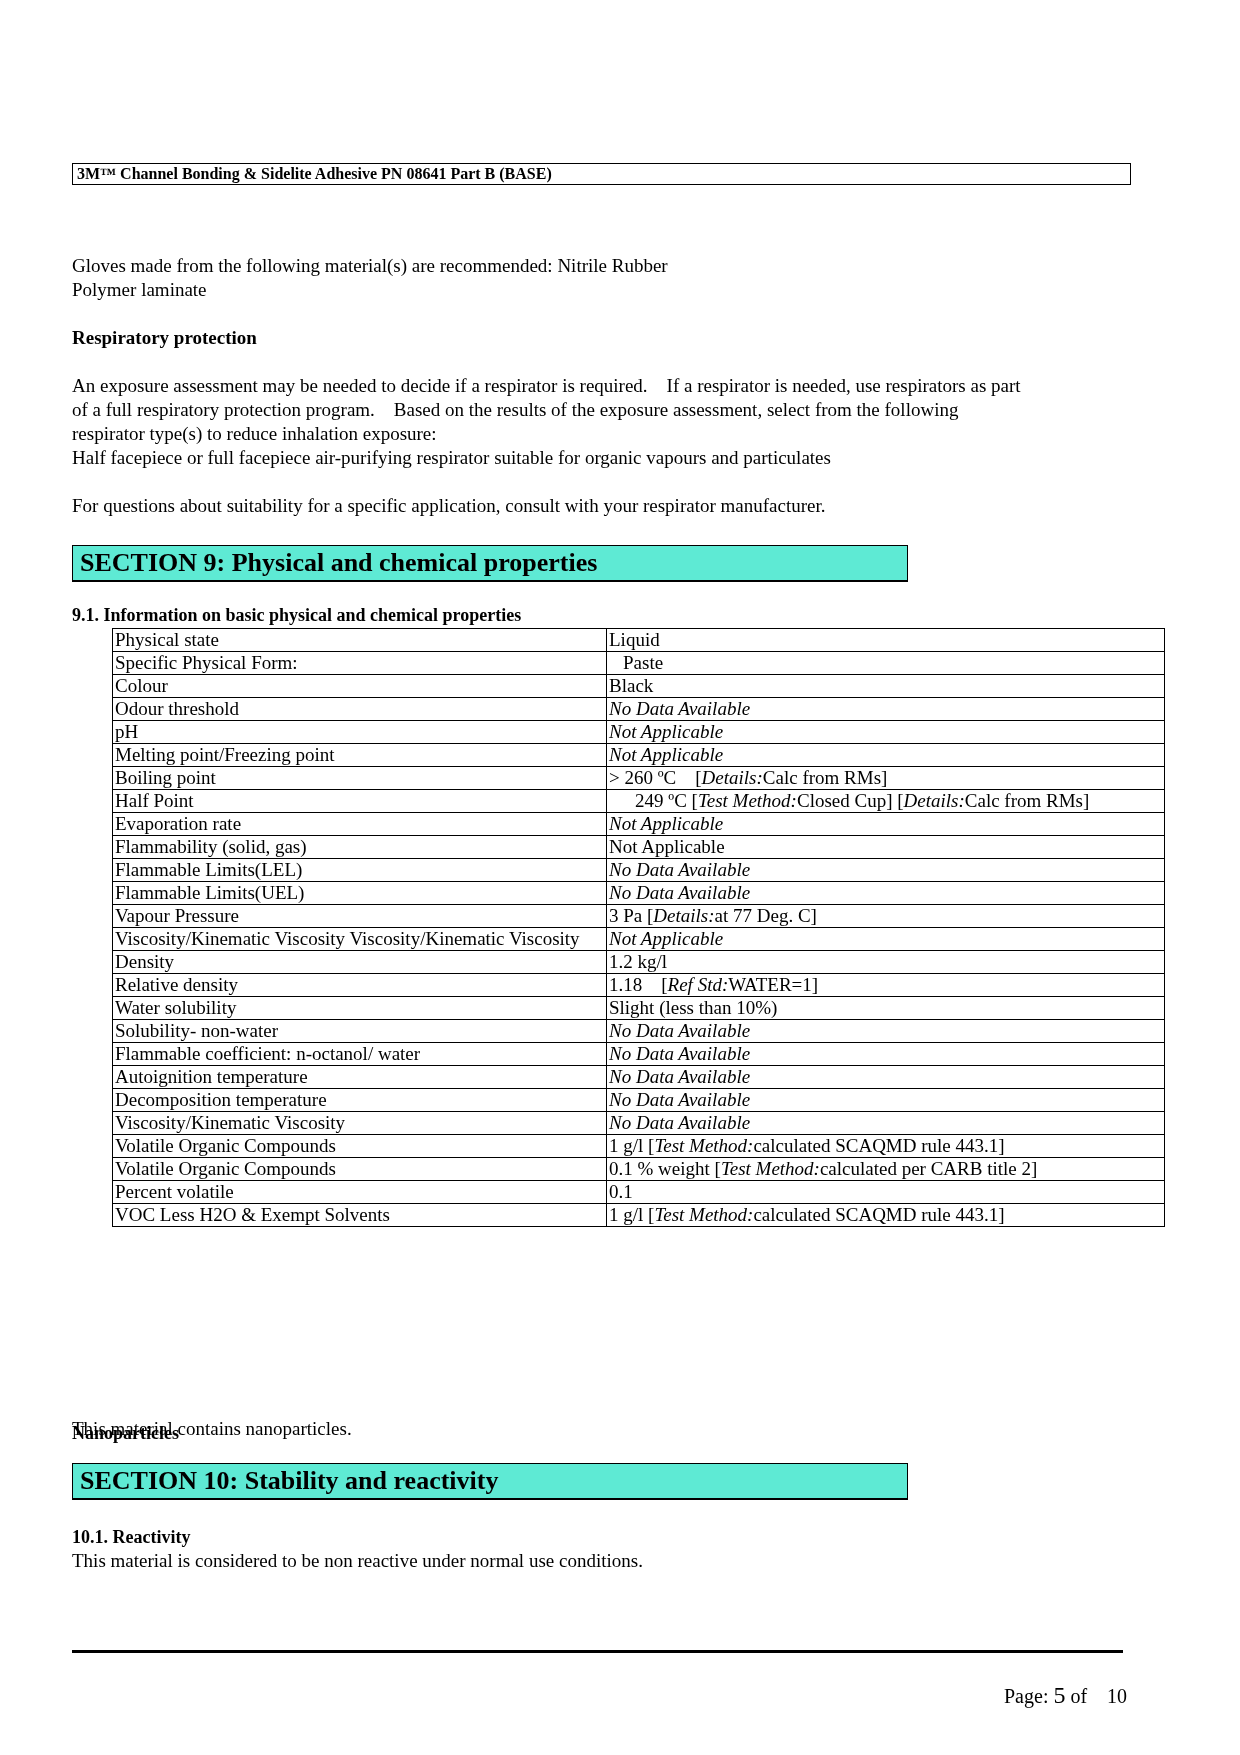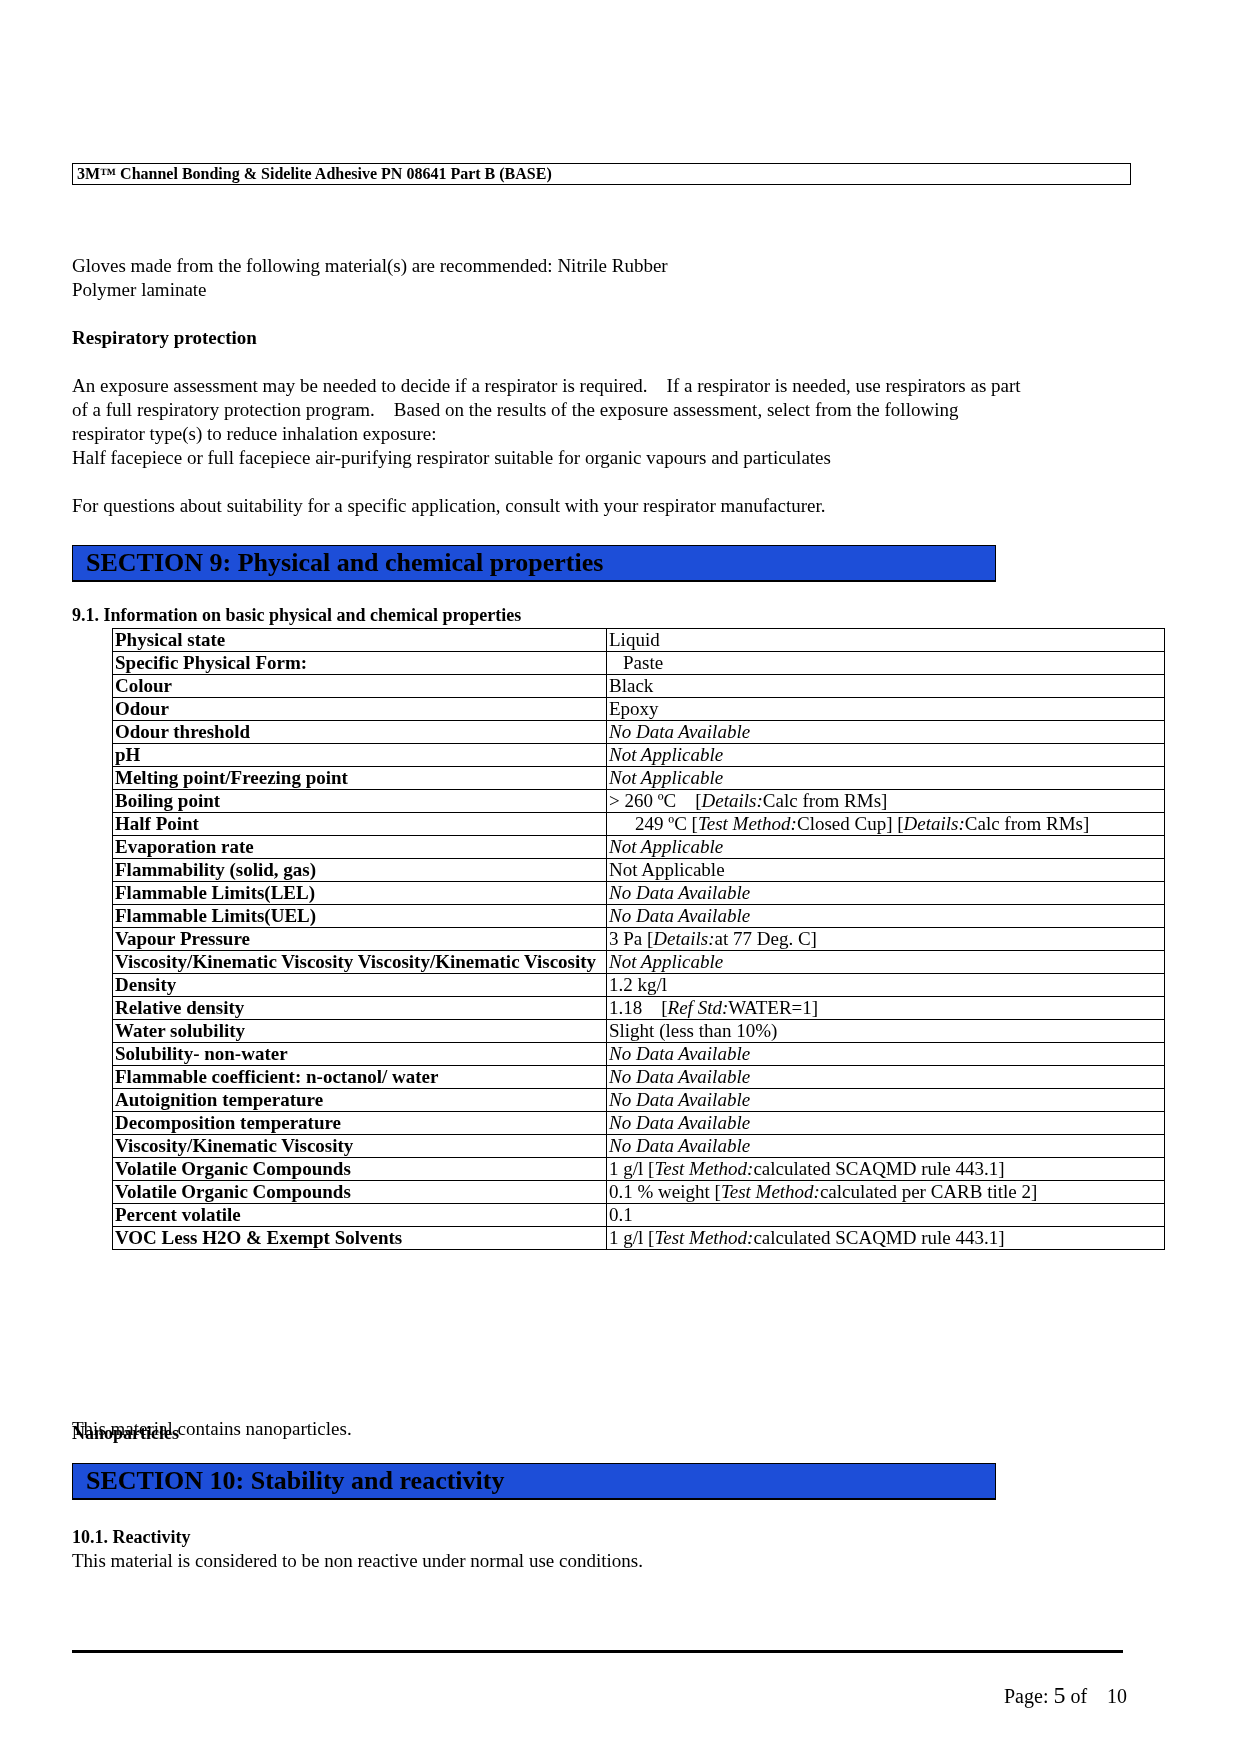--- a/index.html
+++ b/index.html
@@ -10,33 +10,33 @@
   }
   .abs { position: absolute; }
   .doc-header {
     left: 72px; top: 163px; width: 1059px; height: 22px;
     border: 1.5px solid #000; box-sizing: border-box;
     font-weight: bold; font-size: 16px; line-height: 19px; padding-left: 4px;
   }
   .para { left: 72px; width: 1070px; line-height: 24px; margin: 0; }
   .bold { font-weight: bold; }
   .section-box {
-    left: 72px; width: 924px; height: 37px; box-sizing: border-box;
-    background: #1d4ed8; border: 1.5px solid #000; border-bottom-width: 2px;
-    font-weight: bold; font-size: 26px; line-height: 34px; padding-left: 13px;
+    left: 72px; width: 836px; height: 37px; box-sizing: border-box;
+    background: #5eead4; border: 1.5px solid #000; border-bottom-width: 2px;
+    font-weight: bold; font-size: 26px; line-height: 34px; padding-left: 7px;
   }
   table.props {
     position: absolute; left: 112px; top: 628px; width: 1053px;
     border-collapse: collapse; font-size: 19px;
   }
   table.props td {
     border: 1.5px solid #000; padding: 0 2px; line-height: 22px;
     vertical-align: top; height: 22px;
   }
-  table.props td.k { width: 489px; font-weight: bold; }
+  table.props td.k { width: 489px; font-weight: normal; }
   .i { font-style: italic; }
   .tall td { height: 47px; }
   .footer-line { left: 72px; top: 1650px; width: 1051px; height: 3px; background: #000; }
   .page-num { left: 1004px; top: 1682px; font-size: 20px; }
   .page-num .big { font-size: 24px; }
 </style>
 </head>
 <body>
 
 <div class="abs doc-header">3M™ Channel Bonding &amp; Sidelite Adhesive PN 08641 Part B (BASE)</div>
@@ -63,24 +63,20 @@
         <td class="k">Physical state</td>
         <td style="white-space: pre;">Liquid</td>
       </tr>
       <tr class="tall">
         <td class="k">Specific Physical Form:</td>
         <td style="white-space: pre; padding-left: 16px;">Paste</td>
       </tr>
       <tr>
         <td class="k">Colour</td>
         <td style="white-space: pre;">Black</td>
-      </tr>
-      <tr>
-        <td class="k">Odour</td>
-        <td style="white-space: pre;">Epoxy</td>
       </tr>
       <tr>
         <td class="k">Odour threshold</td>
         <td class="i" style="white-space: pre;">No Data Available</td>
       </tr>
       <tr>
         <td class="k">pH</td>
         <td class="i" style="white-space: pre;">Not Applicable</td>
       </tr>
       <tr>

